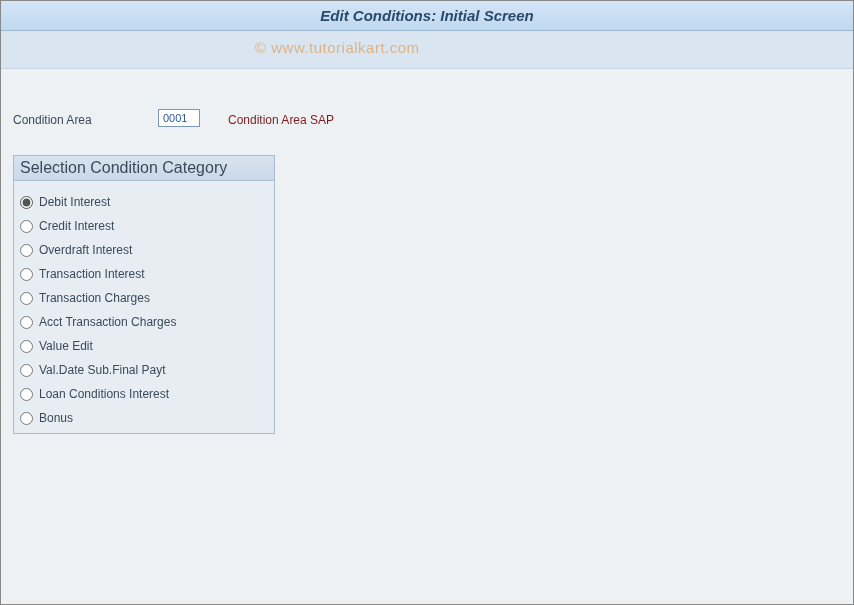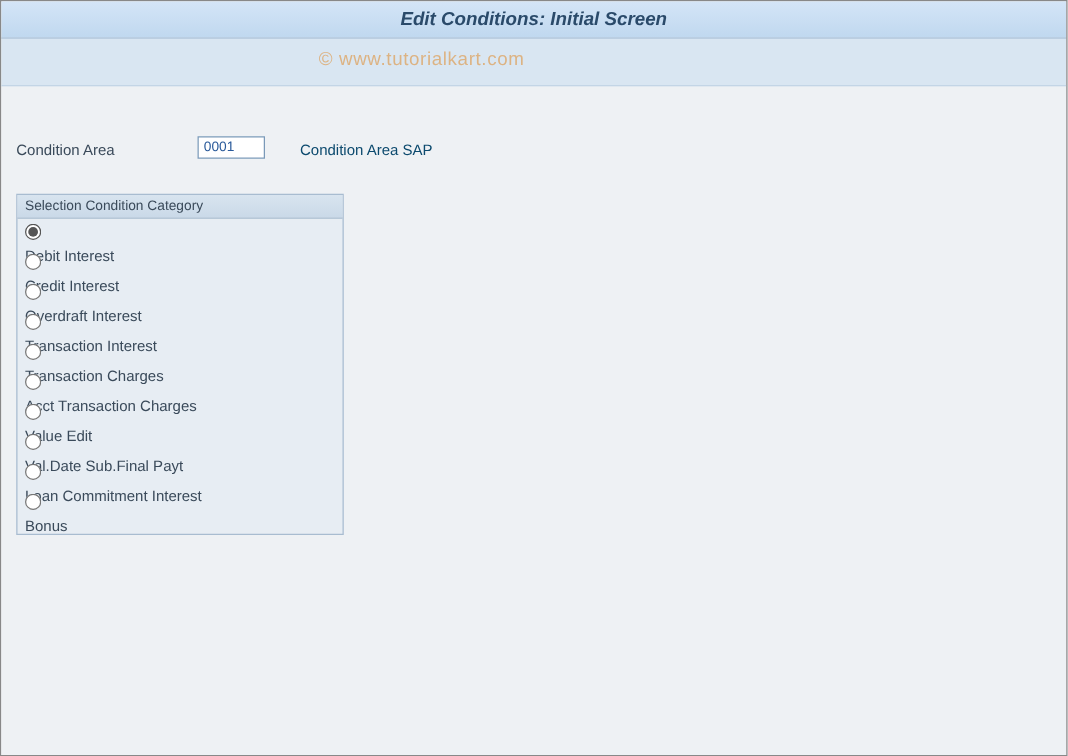--- a/index.html
+++ b/index.html
@@ -53,53 +53,52 @@
     }
     .field-label {
       color: #3a4a5a;
       font-size: 12px;
       width: 145px;
     }
     .field-input {
       background: #fff;
       border: 1px solid #7a99b8;
       height: 18px;
-      width: 54px;
+      width: 42px;
       padding: 1px 4px;
       font-size: 11px;
       color: #2a5a9a;
       font-family: Arial, sans-serif;
       text-align: left;
     }
     .field-description {
-      color: #0c4a6e;
+      color: #7f1d1d;
       font-size: 12px;
       margin-left: 28px;
     }
     .group-box {
       border: 1px solid #a8bcd0;
       background: #e7edf3;
       width: 262px;
     }
     .group-title {
       background: linear-gradient(to bottom, #d8e4ef 0%, #cad9e8 100%);
       border-bottom: 1px solid #a8bcd0;
       padding: 3px 6px;
-      font-size: 11px;
+      font-size: 16px;
       color: #3a4a5a;
     }
     .radio-list {
       padding: 4px 6px 8px 6px;
     }
     .radio-item {
       display: flex;
-      align-items: flex-start;
+      align-items: flex-end;
       height: 24px;
       gap: 6px;
-      flex-direction: column;
     }
     .radio-item input[type="radio"] {
       width: 13px;
       height: 13px;
       cursor: pointer;
       accent-color: #555;
     }
     .radio-item label {
       color: #3a4a5a;
       font-size: 12px;
@@ -155,21 +154,21 @@
         <div class="radio-item">
           <input type="radio" name="condcat" id="r8" style="">
           <label for="r8">Value Edit</label>
         </div>
         <div class="radio-item">
           <input type="radio" name="condcat" id="r9" style="">
           <label for="r9">Val.Date Sub.Final Payt</label>
         </div>
         <div class="radio-item">
           <input type="radio" name="condcat" id="r11" style="">
-          <label for="r11">Loan Commitment Interest</label>
+          <label for="r11">Loan Conditions Interest</label>
         </div>
         <div class="radio-item">
           <input type="radio" name="condcat" id="r13" style="">
           <label for="r13">Bonus</label>
         </div>
       </div>
   </div>
 
 </div>
 

